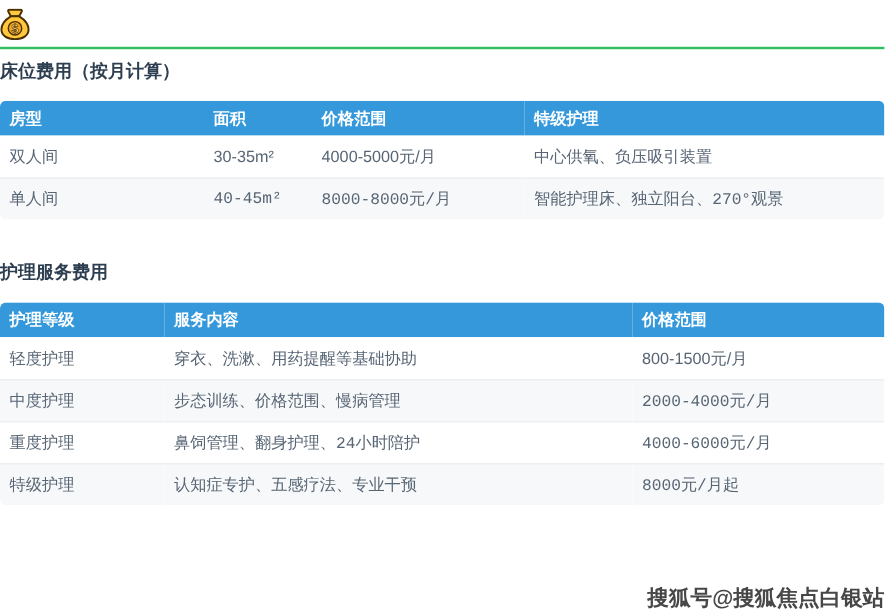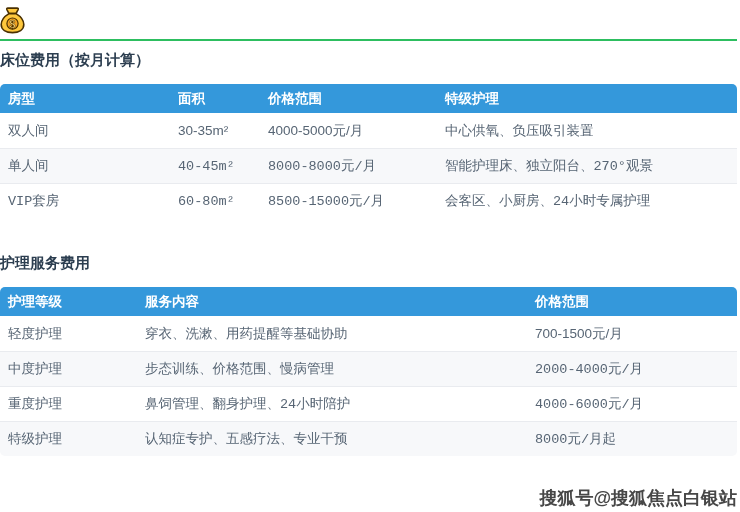--- a/index.html
+++ b/index.html
@@ -110,26 +110,20 @@
           <td>30-35m²</td>
           <td>4000-5000元/月</td>
           <td>中心供氧、负压吸引装置</td>
         </tr>
         <tr>
           <td>单人间</td>
           <td>40-45m²</td>
           <td>8000-8000元/月</td>
           <td>智能护理床、独立阳台、270°观景</td>
         </tr>
-        <tr>
-          <td>VIP套房</td>
-          <td>60-80m²</td>
-          <td>8500-15000元/月</td>
-          <td>会客区、小厨房、24小时专属护理</td>
-        </tr>
       </tbody>
     </table>
   </div>
 
   <h2 class="section-title second">护理服务费用</h2>
 
   <div class="table-wrap">
     <table class="fee-table">
       <colgroup>
           <col style="width:137px">
@@ -140,21 +134,21 @@
         <tr>
           <th>护理等级</th>
           <th>服务内容</th>
           <th>价格范围</th>
         </tr>
       </thead>
       <tbody>
         <tr>
           <td>轻度护理</td>
           <td>穿衣、洗漱、用药提醒等基础协助</td>
-          <td>700-1500元/月</td>
+          <td>800-1500元/月</td>
         </tr>
         <tr>
           <td>中度护理</td>
           <td>步态训练、价格范围、慢病管理</td>
           <td>2000-4000元/月</td>
         </tr>
         <tr>
           <td>重度护理</td>
           <td>鼻饲管理、翻身护理、24小时陪护</td>
           <td>4000-6000元/月</td>

